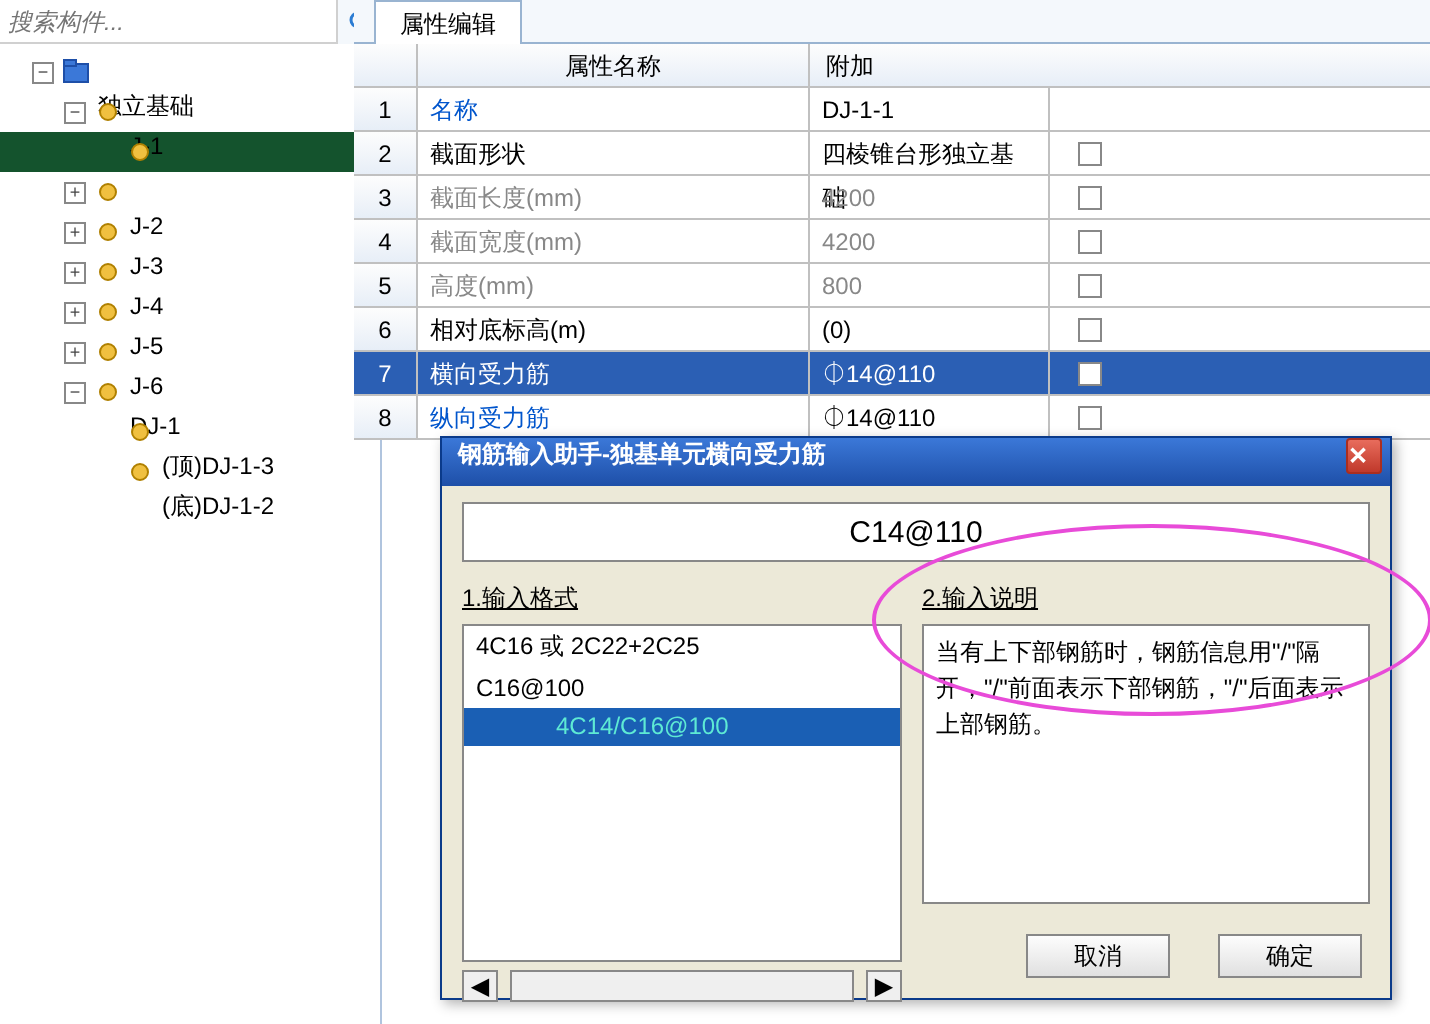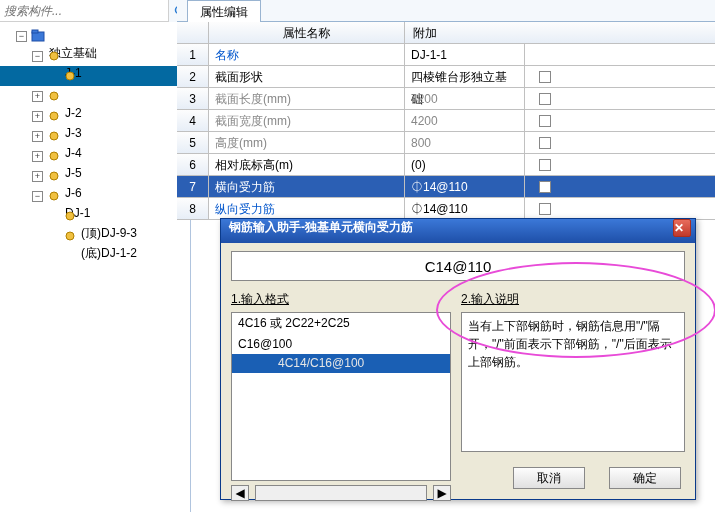--- a/index.html
+++ b/index.html
@@ -10,21 +10,21 @@
 .search-input { flex: 1; border: none; outline: none; padding: 2px 4px; color: #888; font-style: italic; }
 .search-btn { width: 22px; height: 22px; display:flex; align-items:center; justify-content:center; border-left: 1px solid #d0d0d0; background:#f4f8fc; color:#2b7cd3; cursor:pointer; }
 
 .tree { padding: 4px 0; }
 .tree-row { display: flex; align-items: center; height: 20px; padding-left: 4px; white-space: nowrap; }
 .tog { width: 11px; height: 11px; border: 1px solid #888; display:flex; align-items:center; justify-content:center; font-size:9px; line-height:1; margin-right: 4px; color:#444; background:#fff; cursor:pointer;}
 .tog.blank { border:none; background:transparent; }
 .nodeicon { width:14px; height:14px; margin-right:4px; display:flex; align-items:center; justify-content:center; }
 .nodeicon svg { display:block; }
 .tree-label { color:#000;margin-top:34px; }
-.tree-row.selected { background:#0369a1; }
+.tree-row.selected { background:#14532d; }
 .tree-row.selected .tree-label { color:#fff; }
 .indent1 { padding-left: 16px; }
 .indent2 { padding-left: 32px; }
 .indent3 { padding-left: 48px; }
 
 .right-pane { position: absolute; left: 177px; top: 0; right:0; height:512px; }
 .tab-strip { height: 22px; background:#f4f8fc; border-bottom:1px solid #99b4d1; padding-left:10px; }
 .tab { display:inline-block; padding: 3px 12px; border:1px solid #99b4d1; border-bottom:none; background:#fff; font-size:12px; }
 
 .grid { position:relative; }
@@ -50,21 +50,21 @@
 .dlg-body { padding: 8px 10px; }
 .dlg-display { height:30px; border:1px solid #888; background:#fff; text-align:center; line-height:30px; font-size:15px; margin-bottom:10px; }
 .dlg-cols { display:flex; gap:10px; }
 .dlg-col { position:relative; }
 .dlg-col.left { width:220px; }
 .dlg-col.right { flex:1; }
 .dlg-label { margin-bottom:4px; }
 .dlg-label.under { text-decoration: underline; }
 .listbox { border:1px solid #888; background:#fff; height:169px; overflow:hidden; }
 .listbox .li { padding:2px 6px; border-bottom:1px dotted transparent; cursor:pointer;}
-.listbox .li.sel { background:#1a5fb4; color:#e5e5e5;padding-left:46px; }
+.listbox .li.sel { background:#1a5fb4; color:#5eead4;padding-left:46px; }
 .textbox { border:1px solid #888; background:#fff; height:140px; padding:4px 6px; line-height:1.5; }
 .scroll-ctrls { display:flex; gap:6px; margin-top:4px; }
 .scroll-ctrls .sbtn { width:18px; height:16px; border:1px solid #888; background:#efefef; display:flex; align-items:center; justify-content:center; font-size:9px; cursor:pointer;}
 .scroll-ctrls .strack { flex:1; height:16px; border:1px solid #888; background:#efefef; }
 .dlg-btns { position:absolute; right:14px; bottom:10px; display:flex; gap:24px; }
 .dlg-btn { width:72px; height:22px; border:1px solid #888; background:linear-gradient(#fdfdfd,#e0e0e0); cursor:pointer; }
 
 .ellipse { position:absolute; border:2px solid #e84bd8; border-radius:50%; pointer-events:none; }
 .ell1 { left:436px; top:472px; width:280px; height:96px; transform: translateY(-210px); }
 </style>
@@ -164,21 +164,21 @@
         </span>
       <span class="tree-label">DJ-1</span>
     </div>
     <div class="tree-row indent3">
       <span class="tog blank"></span>
       <span class="nodeicon">
           <svg width="12" height="12">
             <circle cx="6" cy="6" r="4" fill="#f0c040" stroke="#b08000"></circle>
           </svg>
         </span>
-      <span class="tree-label">(顶)DJ-9-3</span>
+      <span class="tree-label">(顶)DJ-1-3</span>
     </div>
     <div class="tree-row indent3">
       <span class="tog blank"></span>
       <span class="nodeicon">
           <svg width="12" height="12">
             <circle cx="6" cy="6" r="4" fill="#f0c040" stroke="#b08000"></circle>
           </svg>
         </span>
       <span class="tree-label">(底)DJ-1-2</span>
     </div>

